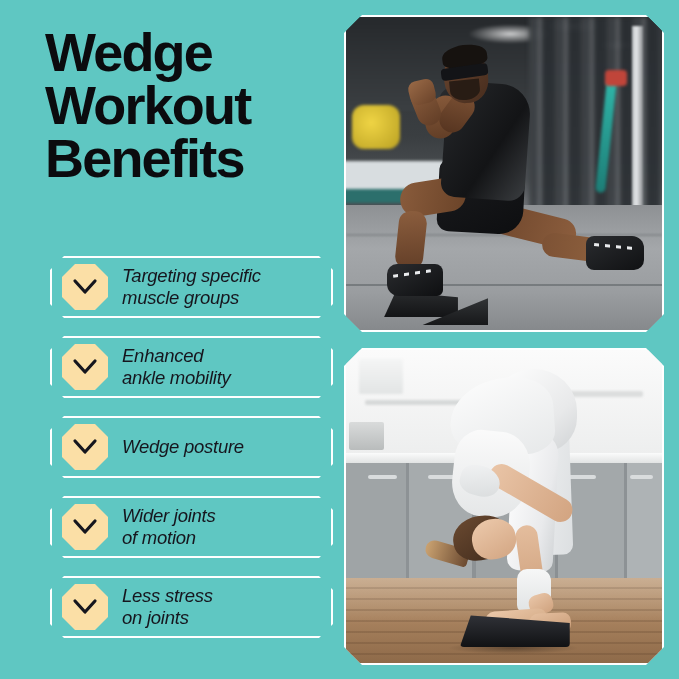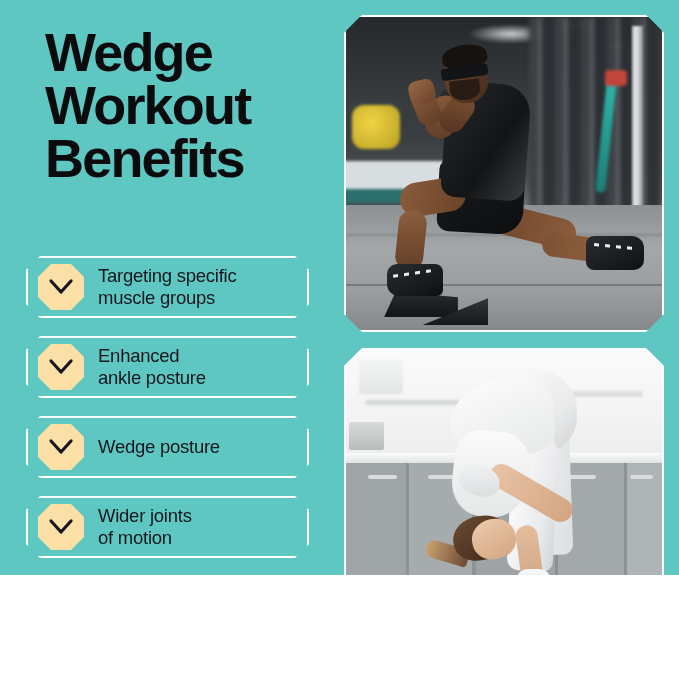--- a/index.html
+++ b/index.html
@@ -9,21 +9,21 @@
   body {
     width: 679px;
     height: 679px;
     overflow: hidden;
     font-family: "Liberation Sans", sans-serif;
   }
 
   #poster {
     position: relative;
     width: 679px;
-    height: 575px;
+    height: 679px;
     background: #5FC7C2;
     overflow: hidden;
   }
 
   
   #left-column {
     position: absolute;
     left: 0;
     top: 0;
     width: 336px;
@@ -40,23 +40,24 @@
     font-weight: 900;
     font-size: 54px;
     line-height: 0.98;
     letter-spacing: -1.8px;
     color: #0B0B0E;
     white-space: pre-line;
   }
 
   #benefits-list {
     position: absolute;
-    left: 26px;
+    left: 50px;
     top: 256px;
     width: 283px;
+    font-style: italic;
   }
 
   .benefit-card {
     position: relative;
     width: 283px;
     height: 62px;
     margin-bottom: 18px;
     display: flex;
     align-items: center;
   }
@@ -507,21 +508,21 @@
       </div>
 
       <div class="benefit-card">
         <div class="benefit-card-frame"></div>
         <div class="benefit-check">
           <svg width="26" height="18" viewBox="0 0 26 18" aria-hidden="true">
             <path d="M3 3 L13 14 L23 3" fill="none" stroke="#16161E" stroke-width="3.2" stroke-linecap="round" stroke-linejoin="round"></path>
           </svg>
         </div>
         <div class="benefit-text">Enhanced
-ankle posture</div>
+ankle mobility</div>
       </div>
 
       <div class="benefit-card">
         <div class="benefit-card-frame"></div>
         <div class="benefit-check">
           <svg width="26" height="18" viewBox="0 0 26 18" aria-hidden="true">
             <path d="M3 3 L13 14 L23 3" fill="none" stroke="#16161E" stroke-width="3.2" stroke-linecap="round" stroke-linejoin="round"></path>
           </svg>
         </div>
         <div class="benefit-text">Wedge posture</div>
@@ -538,20 +539,22 @@
 of motion</div>
       </div>
 
       <div class="benefit-card">
         <div class="benefit-card-frame"></div>
         <div class="benefit-check">
           <svg width="26" height="18" viewBox="0 0 26 18" aria-hidden="true">
             <path d="M3 3 L13 14 L23 3" fill="none" stroke="#16161E" stroke-width="3.2" stroke-linecap="round" stroke-linejoin="round"></path>
           </svg>
         </div>
+        <div class="benefit-text">Less stress
+on joints</div>
       </div>
 
     </div>
   </div>
 
   <div id="photo-column">
 
     <div id="photo-top" class="photo-frame">
       <div class="photo-canvas">
         <div class="gym-bg"></div>

